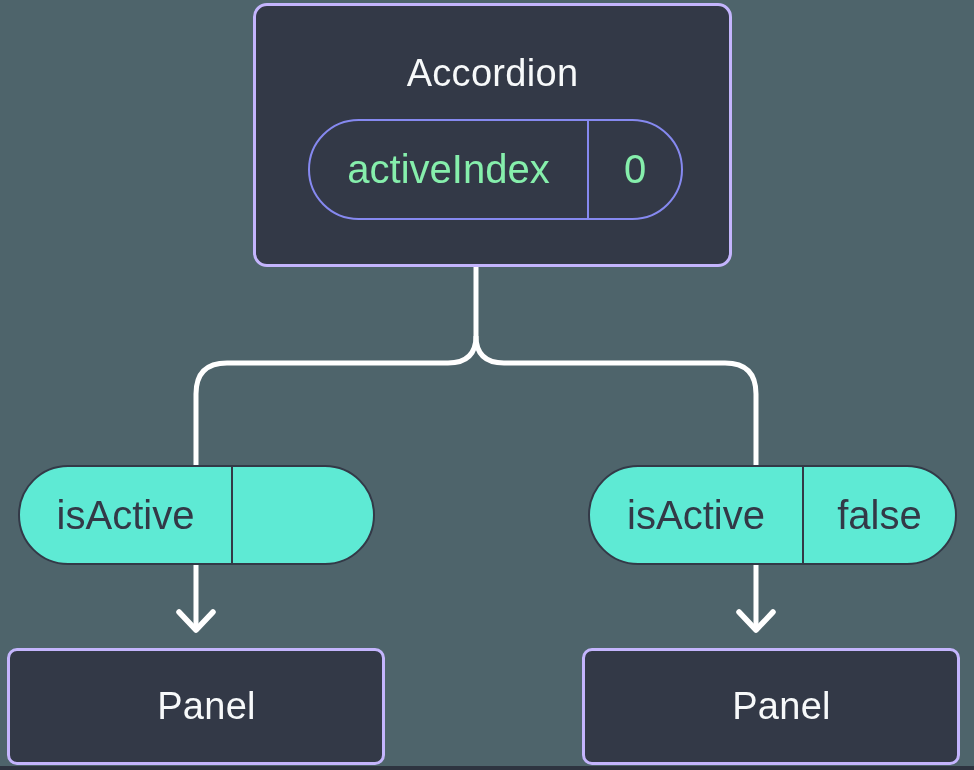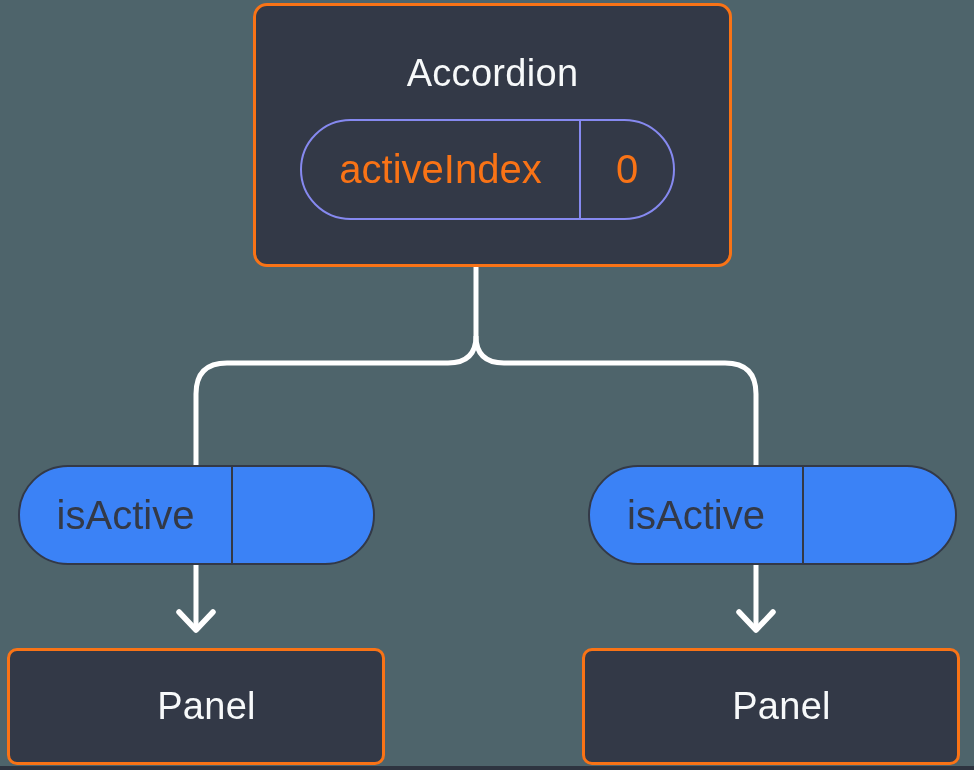--- a/index.html
+++ b/index.html
@@ -15,21 +15,21 @@
     background: #4e646b;
   }
   .connectors {
     position: absolute; left: 0; top: 0;
     width: 974px; height: 770px;
     z-index: 1;
   }
   .node {
     position: absolute;
     background: #333947;
-    border: 3px solid #f97316;
+    border: 3px solid #c4b5fd;
     box-sizing: border-box;
     z-index: 2;
     padding-left: 21px;
   }
   .node-root {
     left: 253px; top: 3px;
     width: 479px; height: 264px;
     border-radius: 14px;
   }
   .node-title {
@@ -45,30 +45,30 @@
     position: absolute;
     display: flex;
     align-items: stretch;
     box-sizing: border-box;
     border-radius: 999px;
     z-index: 3;
     font-size: 40px;
     overflow: hidden;
   }
   .pill-outline {
-    left: 44px; top: 113px;
+    left: 52px; top: 113px;
     width: 375px; height: 101px;
     border: 2.5px solid #8689f0;
-    color: #f97316;
+    color: #86efac;
     background: transparent;
   }
   .pill-outline .pill-name { border-right: 2px solid #8689f0; }
   .pill-filled {
     top: 465px; height: 100px;
-    background: #3b82f6;
+    background: #5eead4;
     border: 2px solid #333947;
     color: #333947;
   }
   .pill-filled .pill-name { border-right: 2px solid #333947; }
   .pill-left  { left: 18px;  width: 357px; }
   .pill-right { left: 588px; width: 369px; }
   .pill-seg {
     display: flex;
     align-items: center;
     justify-content: center;
@@ -123,20 +123,21 @@
       <div class="pill-seg pill-value">0</div>
     </div>
   </div>
 
   <div class="pill pill-filled pill-left">
     <div class="pill-seg pill-name">isActive</div>
   </div>
 
   <div class="pill pill-filled pill-right">
     <div class="pill-seg pill-name">isActive</div>
+    <div class="pill-seg pill-value">false</div>
   </div>
 
   <div class="node node-panel panel-left">
     <span>Panel</span>
   </div>
 
   <div class="node node-panel panel-right">
     <span>Panel</span>
   </div>
 

